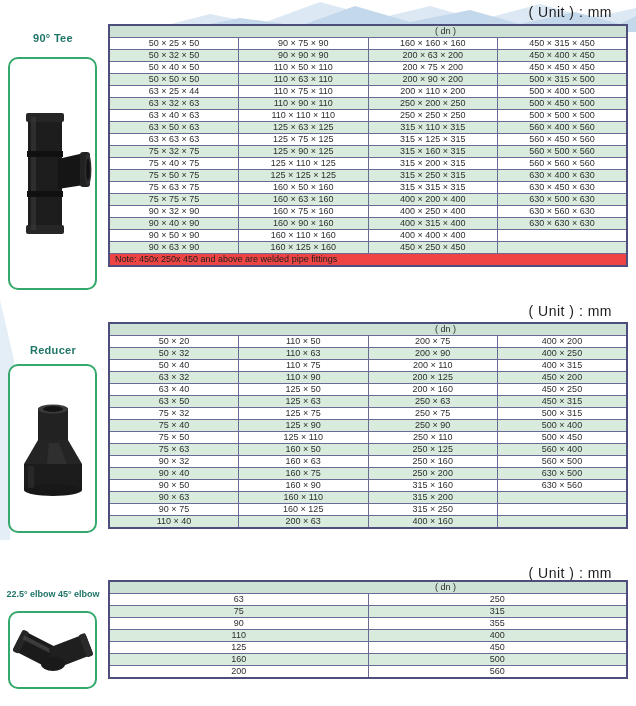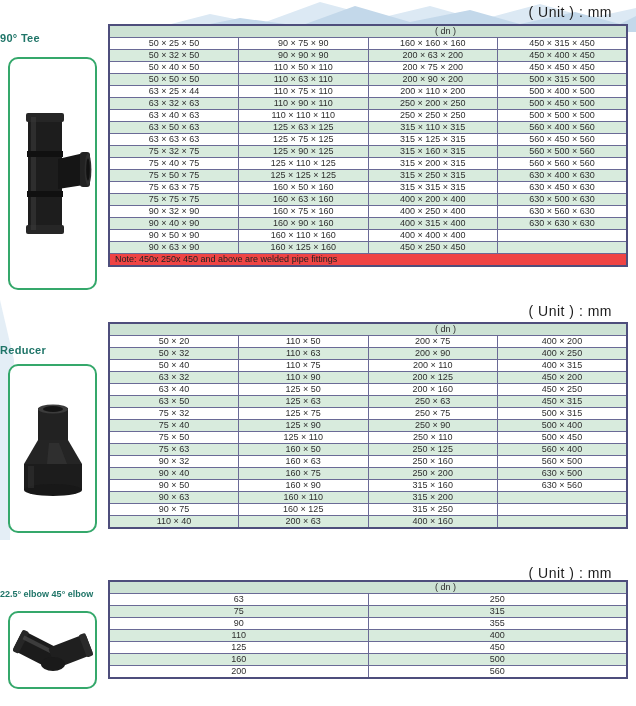--- a/index.html
+++ b/index.html
@@ -21,21 +21,21 @@
     width:200px;
     text-align:right;
     font-size:14px;
     color:#1c1c1c;
     letter-spacing:0.5px;
   }
   .product-label{
     position:absolute;
     left:0;
     width:106px;
-    text-align:left;
+    text-align:center;
     font-size:11px;
     color:#1f7568;
     font-weight:bold;
     letter-spacing:0.3px;
   }
   .product-label.small{font-size:9px;letter-spacing:0;}
   .product-box{
     position:absolute;
     left:8px;
     width:89px;

